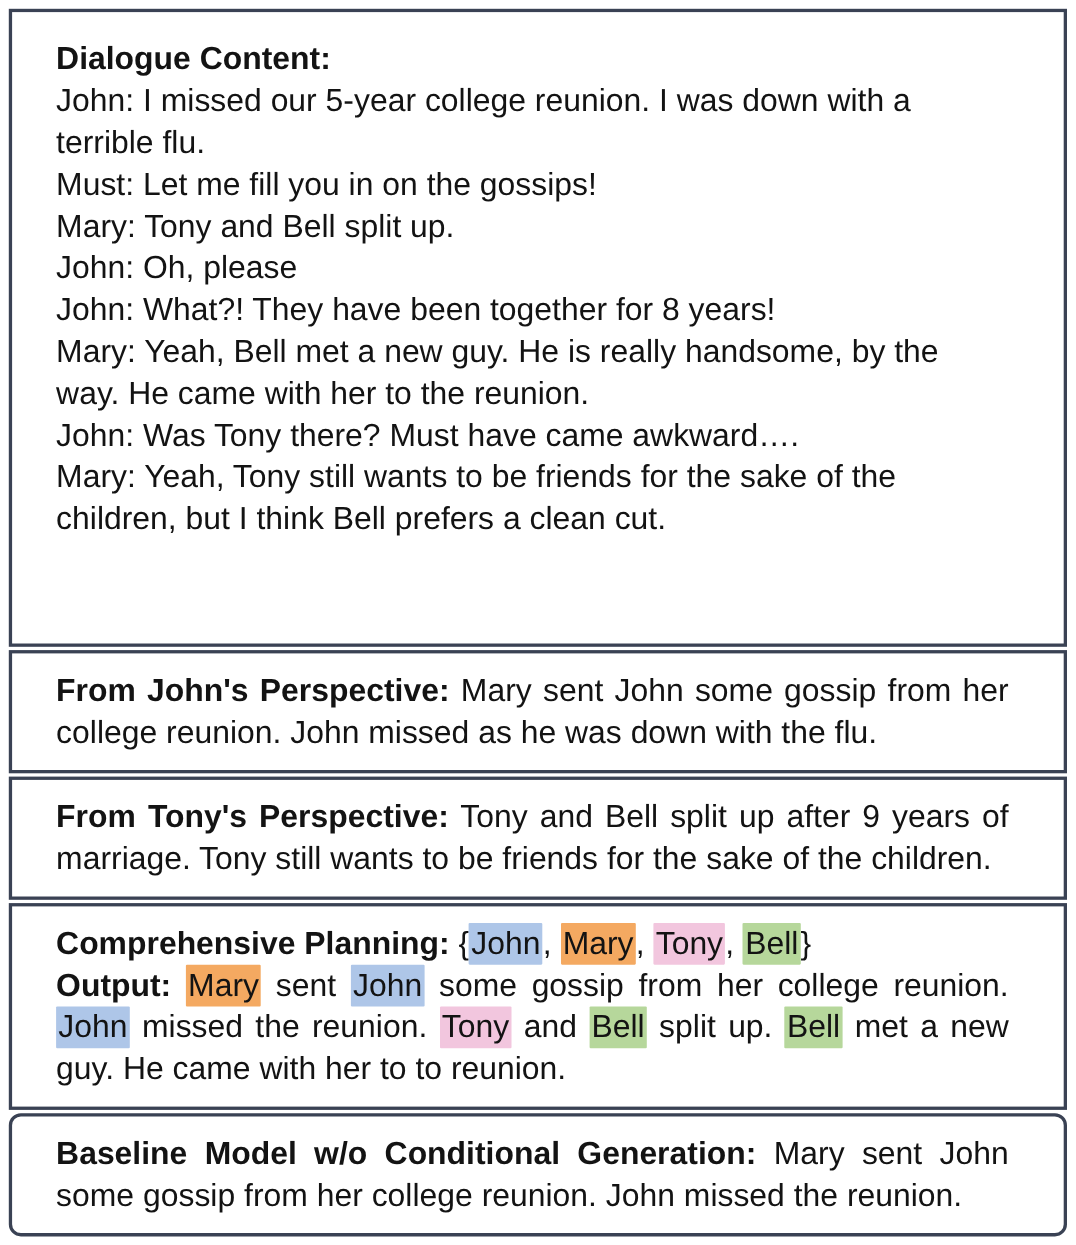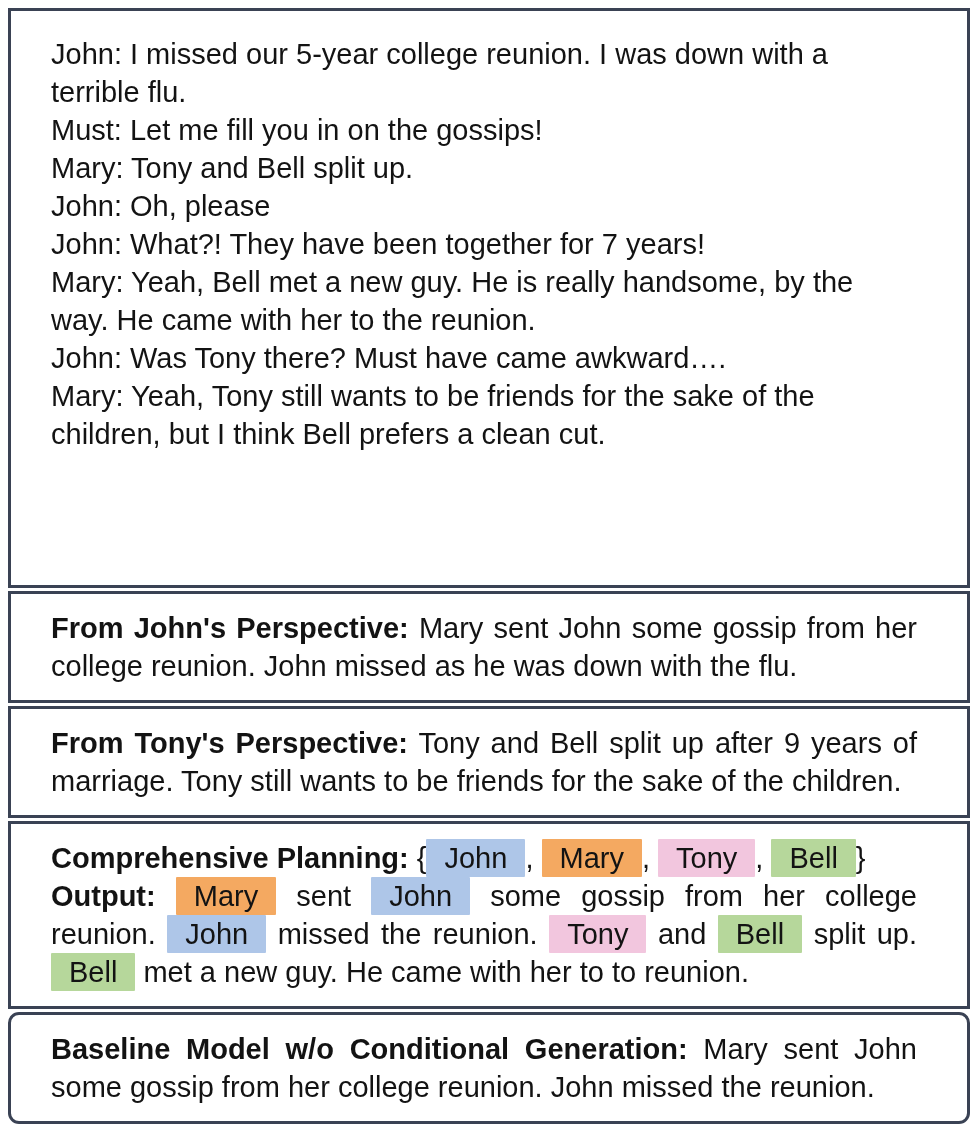--- a/index.html
+++ b/index.html
@@ -39,34 +39,35 @@
     padding-bottom: 20px;
     flex: 1 1 auto;
   }
   .line {
     margin: 0;
   }
   .b {
     font-weight: 700;
   }
   .hl {
-    padding: 3px 18px;
+    padding: 3px 2px;
     border-radius: 1px;
   }
 </style>
 </head>
 <body>
 
 <div class="page">
   <section class="box first" style="text-align: left;">
+      <p class="line"><span class="b">Dialogue Content:</span></p>
       <p class="line"><span>John: I missed our 5-year college reunion. I was down with a terrible flu.</span></p>
       <p class="line"><span>Must: Let me fill you in on the gossips!</span></p>
       <p class="line"><span>Mary: Tony and Bell split up.</span></p>
       <p class="line"><span>John: Oh, please</span></p>
-      <p class="line"><span>John: What?! They have been together for 7 years!</span></p>
+      <p class="line"><span>John: What?! They have been together for 8 years!</span></p>
       <p class="line"><span>Mary: Yeah, Bell met a new guy. He is really handsome, by the way. He came with her to the reunion.</span></p>
       <p class="line"><span>John: Was Tony there? Must have came awkward….</span></p>
       <p class="line"><span>Mary: Yeah, Tony still wants to be friends for the sake of the children, but I think Bell prefers a clean cut.</span></p>
     </section>
   <section class="box" style="text-align: justify;">
       <p class="line"><span class="b">From John's Perspective:</span><span> Mary sent John some gossip from her college reunion. John missed as he was down with the flu.</span></p>
     </section>
   <section class="box" style="text-align: justify;">
       <p class="line"><span class="b">From Tony's Perspective:</span><span> Tony and Bell split up after 9 years of marriage. Tony still wants to be friends for the sake of the children.</span></p>
     </section>

